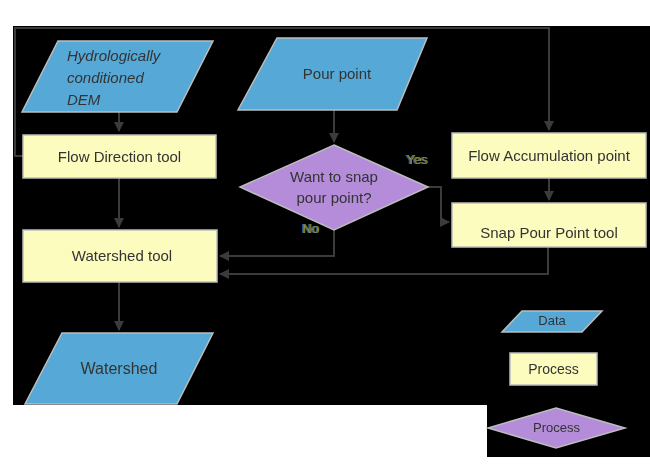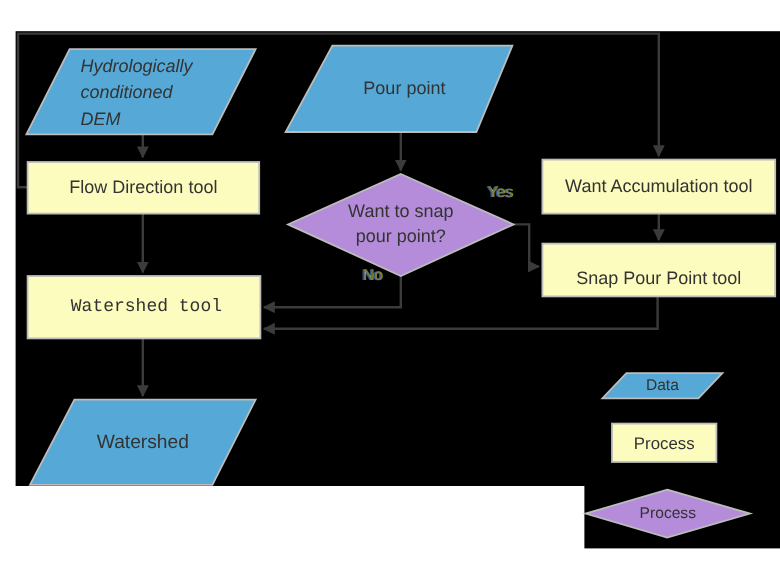--- a/index.html
+++ b/index.html
@@ -70,25 +70,25 @@
 conditioned
 DEM</div>
 
   <div class="lbl" style="left:23px;top:135px;width:193px;height:43px;">Flow Direction tool</div>
 
   <div class="lbl" style="left:254px;top:159px;width:160px;height:56px;line-height:21px;">Want to snap
 pour point?</div>
 
   <div class="lbl" style="left:262px;top:38px;width:150px;height:72px;">Pour point</div>
 
-  <div class="lbl" style="left:452px;top:133px;width:194px;height:45px;">Want Accumulation tool</div>
+  <div class="lbl" style="left:452px;top:133px;width:194px;height:45px;">Flow Accumulation point</div>
 
   <div class="lbl" style="left:452px;top:203px;width:194px;height:60px;text-align:right;">Snap Pour Point tool</div>
 
-  <div class="lbl" style="left:23px;top:230px;width:198px;height:52px;font-family:Liberation Mono, monospace;">Watershed tool</div>
+  <div class="lbl" style="left:23px;top:230px;width:198px;height:52px;">Watershed tool</div>
 
   <div class="lbl" style="left:44px;top:333px;width:150px;height:71px;font-size:16px;">Watershed</div>
 
   <div class="edge-lbl" style="left:406px;top:152px;">Yes</div>
   <div class="edge-lbl" style="left:302px;top:221px;">No</div>
 
   <div class="lbl small" style="left:502px;top:310px;width:100px;height:22px;">Data</div>
   <div class="lbl mid" style="left:510px;top:353px;width:87px;height:32px;">Process</div>
   <div class="lbl small" style="left:488px;top:408px;width:137px;height:40px;">Process</div>
 

